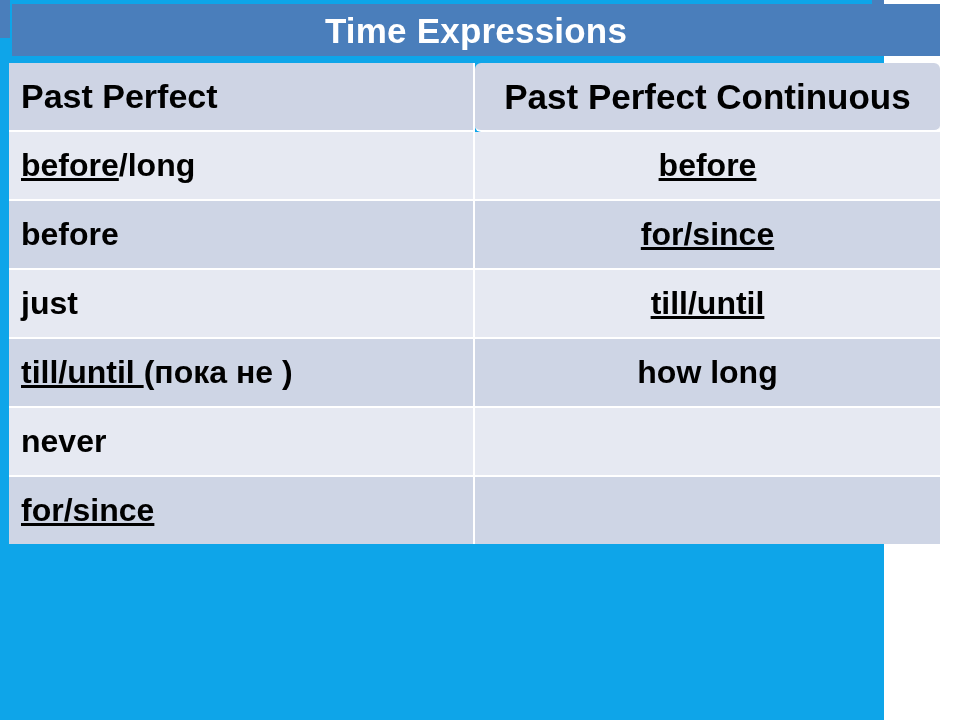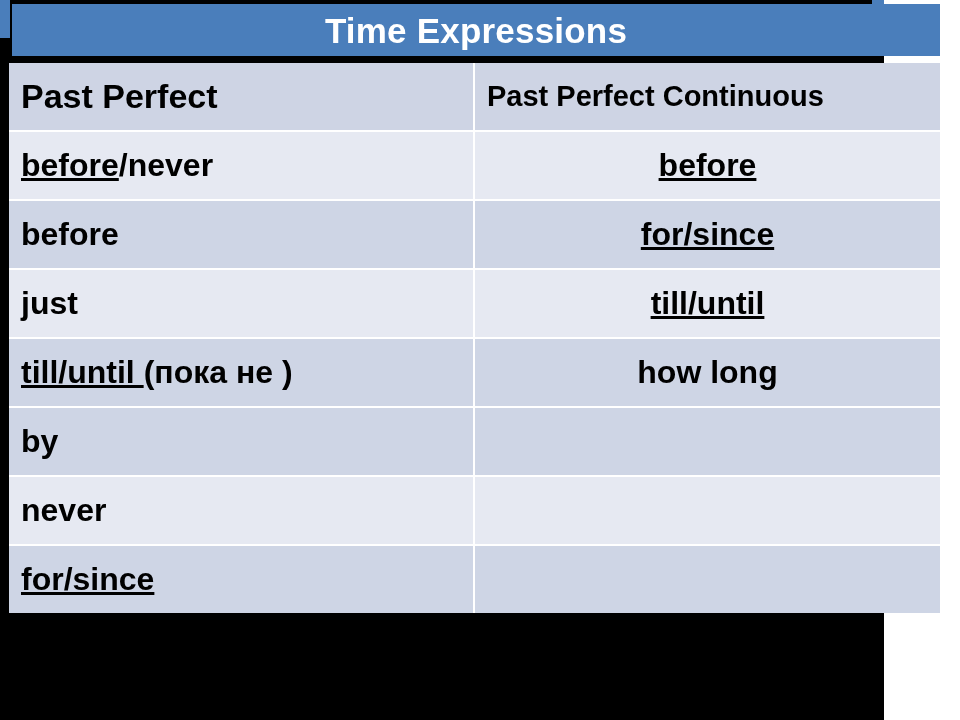--- a/index.html
+++ b/index.html
@@ -11,21 +11,21 @@
     width: 960px;
     height: 720px;
     overflow: hidden;
     font-family: "Liberation Sans", sans-serif;
   }
 
   #slide {
     position: relative;
     width: 884px;
     height: 720px;
-    background: #000000;
+    background: #0ea5e9;
   }
 
   
   .corner-tab {
     position: absolute;
     top: 0;
     background: #4a7ebb;
   }
   .corner-tab.left  { left: 0;  width: 10px; height: 38px; }
   .corner-tab.right { right: 0; width: 12px; height: 38px; }
@@ -76,23 +76,24 @@
 
   
   tr.hdr td { height: 67px; background: #ced4e4; }
   .hdr-a {
     font-size: 34px;
     font-weight: bold;
     text-align: left;
     padding-left: 16px;
   }
   .hdr-b {
-    font-size: 29px;
+    font-size: 35px;
     font-weight: bold;
-    text-align: left;
+    text-align: center;
+    border-radius: 6px;
   }
 
   
   tr.band-light td { background: #e6e9f2; }
   tr.band-dark  td { background: #ced5e5; }
   tr.body-row td { height: 67px; }
 
   .cell-a {
     font-size: 32px;
     font-weight: bold;
@@ -124,38 +125,34 @@
     <colgroup>
       <col class="col-a">
       <col class="col-b">
     </colgroup>
     <tbody>
       <tr class="hdr">
         <td class="hdr-a">Past Perfect</td>
         <td class="hdr-b last-col">Past Perfect Continuous</td>
       </tr>
     <tr class="body-row band-light">
-          <td class="cell-a"><span class="u">before</span><span>/never</span></td>
+          <td class="cell-a"><span class="u">before</span><span>/long</span></td>
           <td class="cell-b last-col"><span class="u">before</span></td>
         </tr>
         <tr class="body-row band-dark">
           <td class="cell-a"><span>before</span></td>
           <td class="cell-b last-col"><span class="u">for/since</span></td>
         </tr>
         <tr class="body-row band-light">
           <td class="cell-a"><span>just</span></td>
           <td class="cell-b last-col"><span class="u">till/until</span></td>
         </tr>
         <tr class="body-row band-dark">
           <td class="cell-a"><span class="u">till/until </span><span>(пока не )</span></td>
           <td class="cell-b last-col"><span>how long</span></td>
-        </tr>
-        <tr class="body-row band-dark">
-          <td class="cell-a"><span>by</span></td>
-          <td class="cell-b last-col"></td>
         </tr>
         <tr class="body-row band-light">
           <td class="cell-a"><span>never</span></td>
           <td class="cell-b last-col"></td>
         </tr>
         <tr class="body-row band-dark last-row">
           <td class="cell-a"><span class="u">for/since</span></td>
           <td class="cell-b last-col"></td>
         </tr>
       </tbody>

